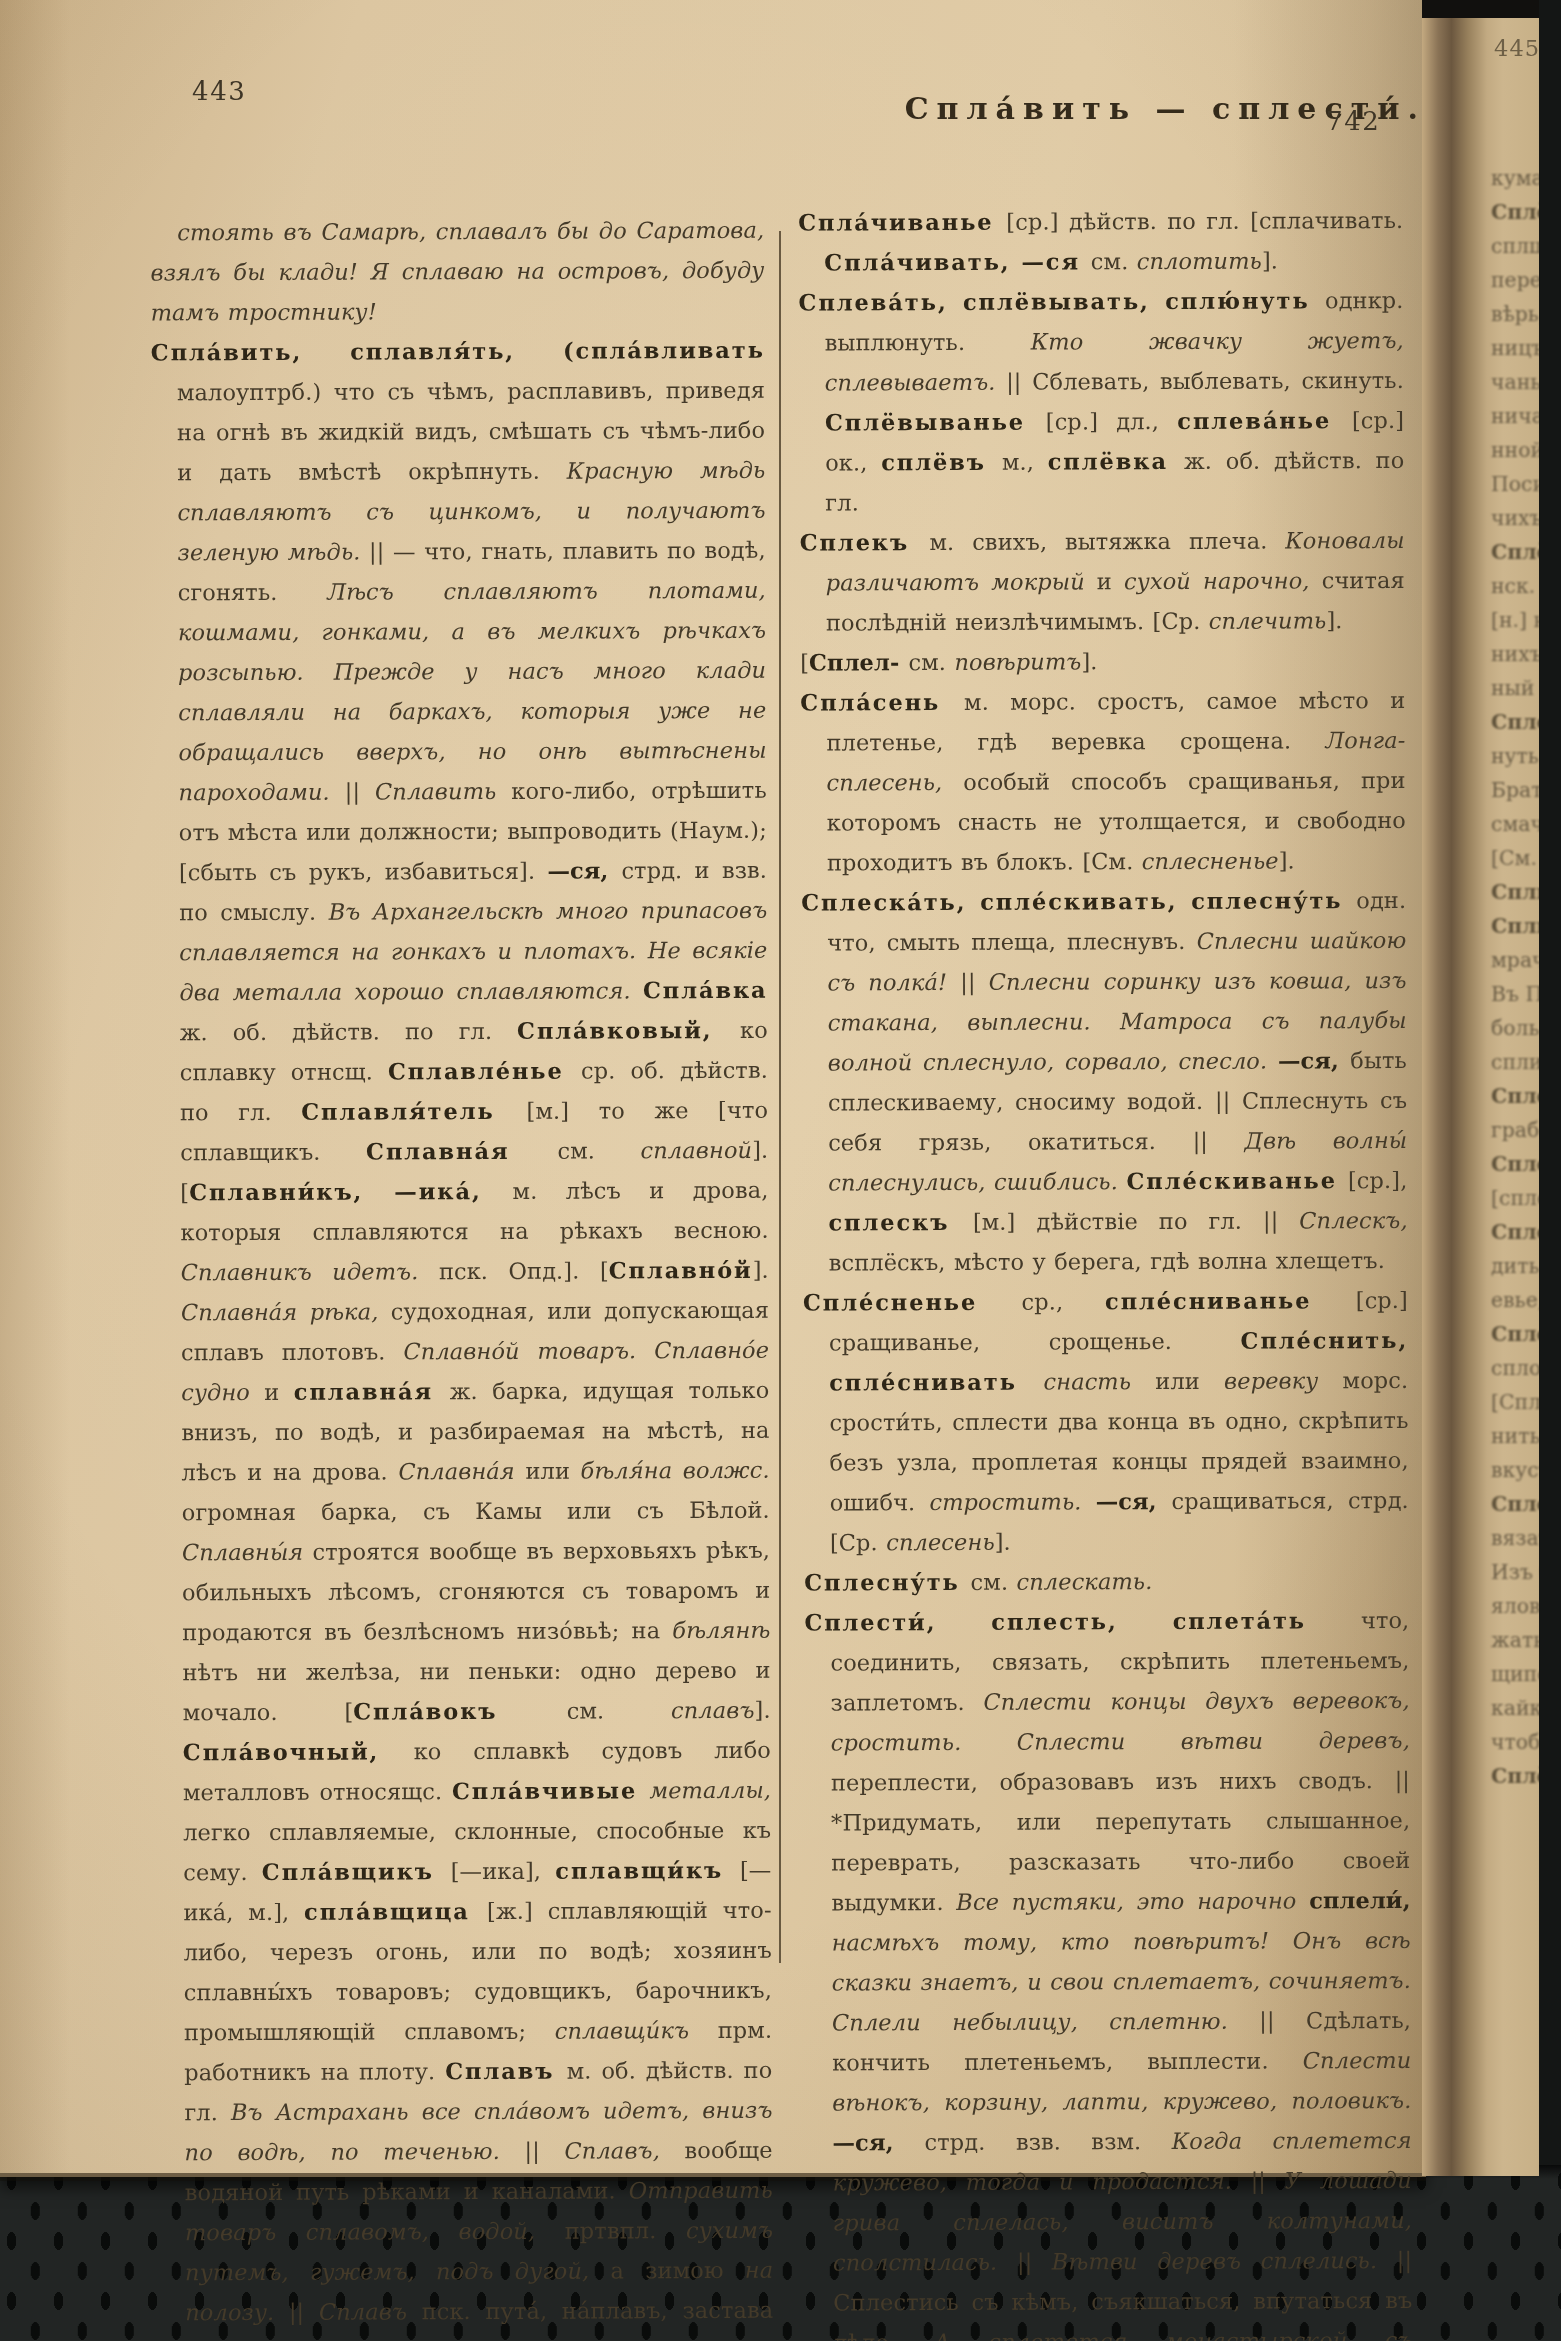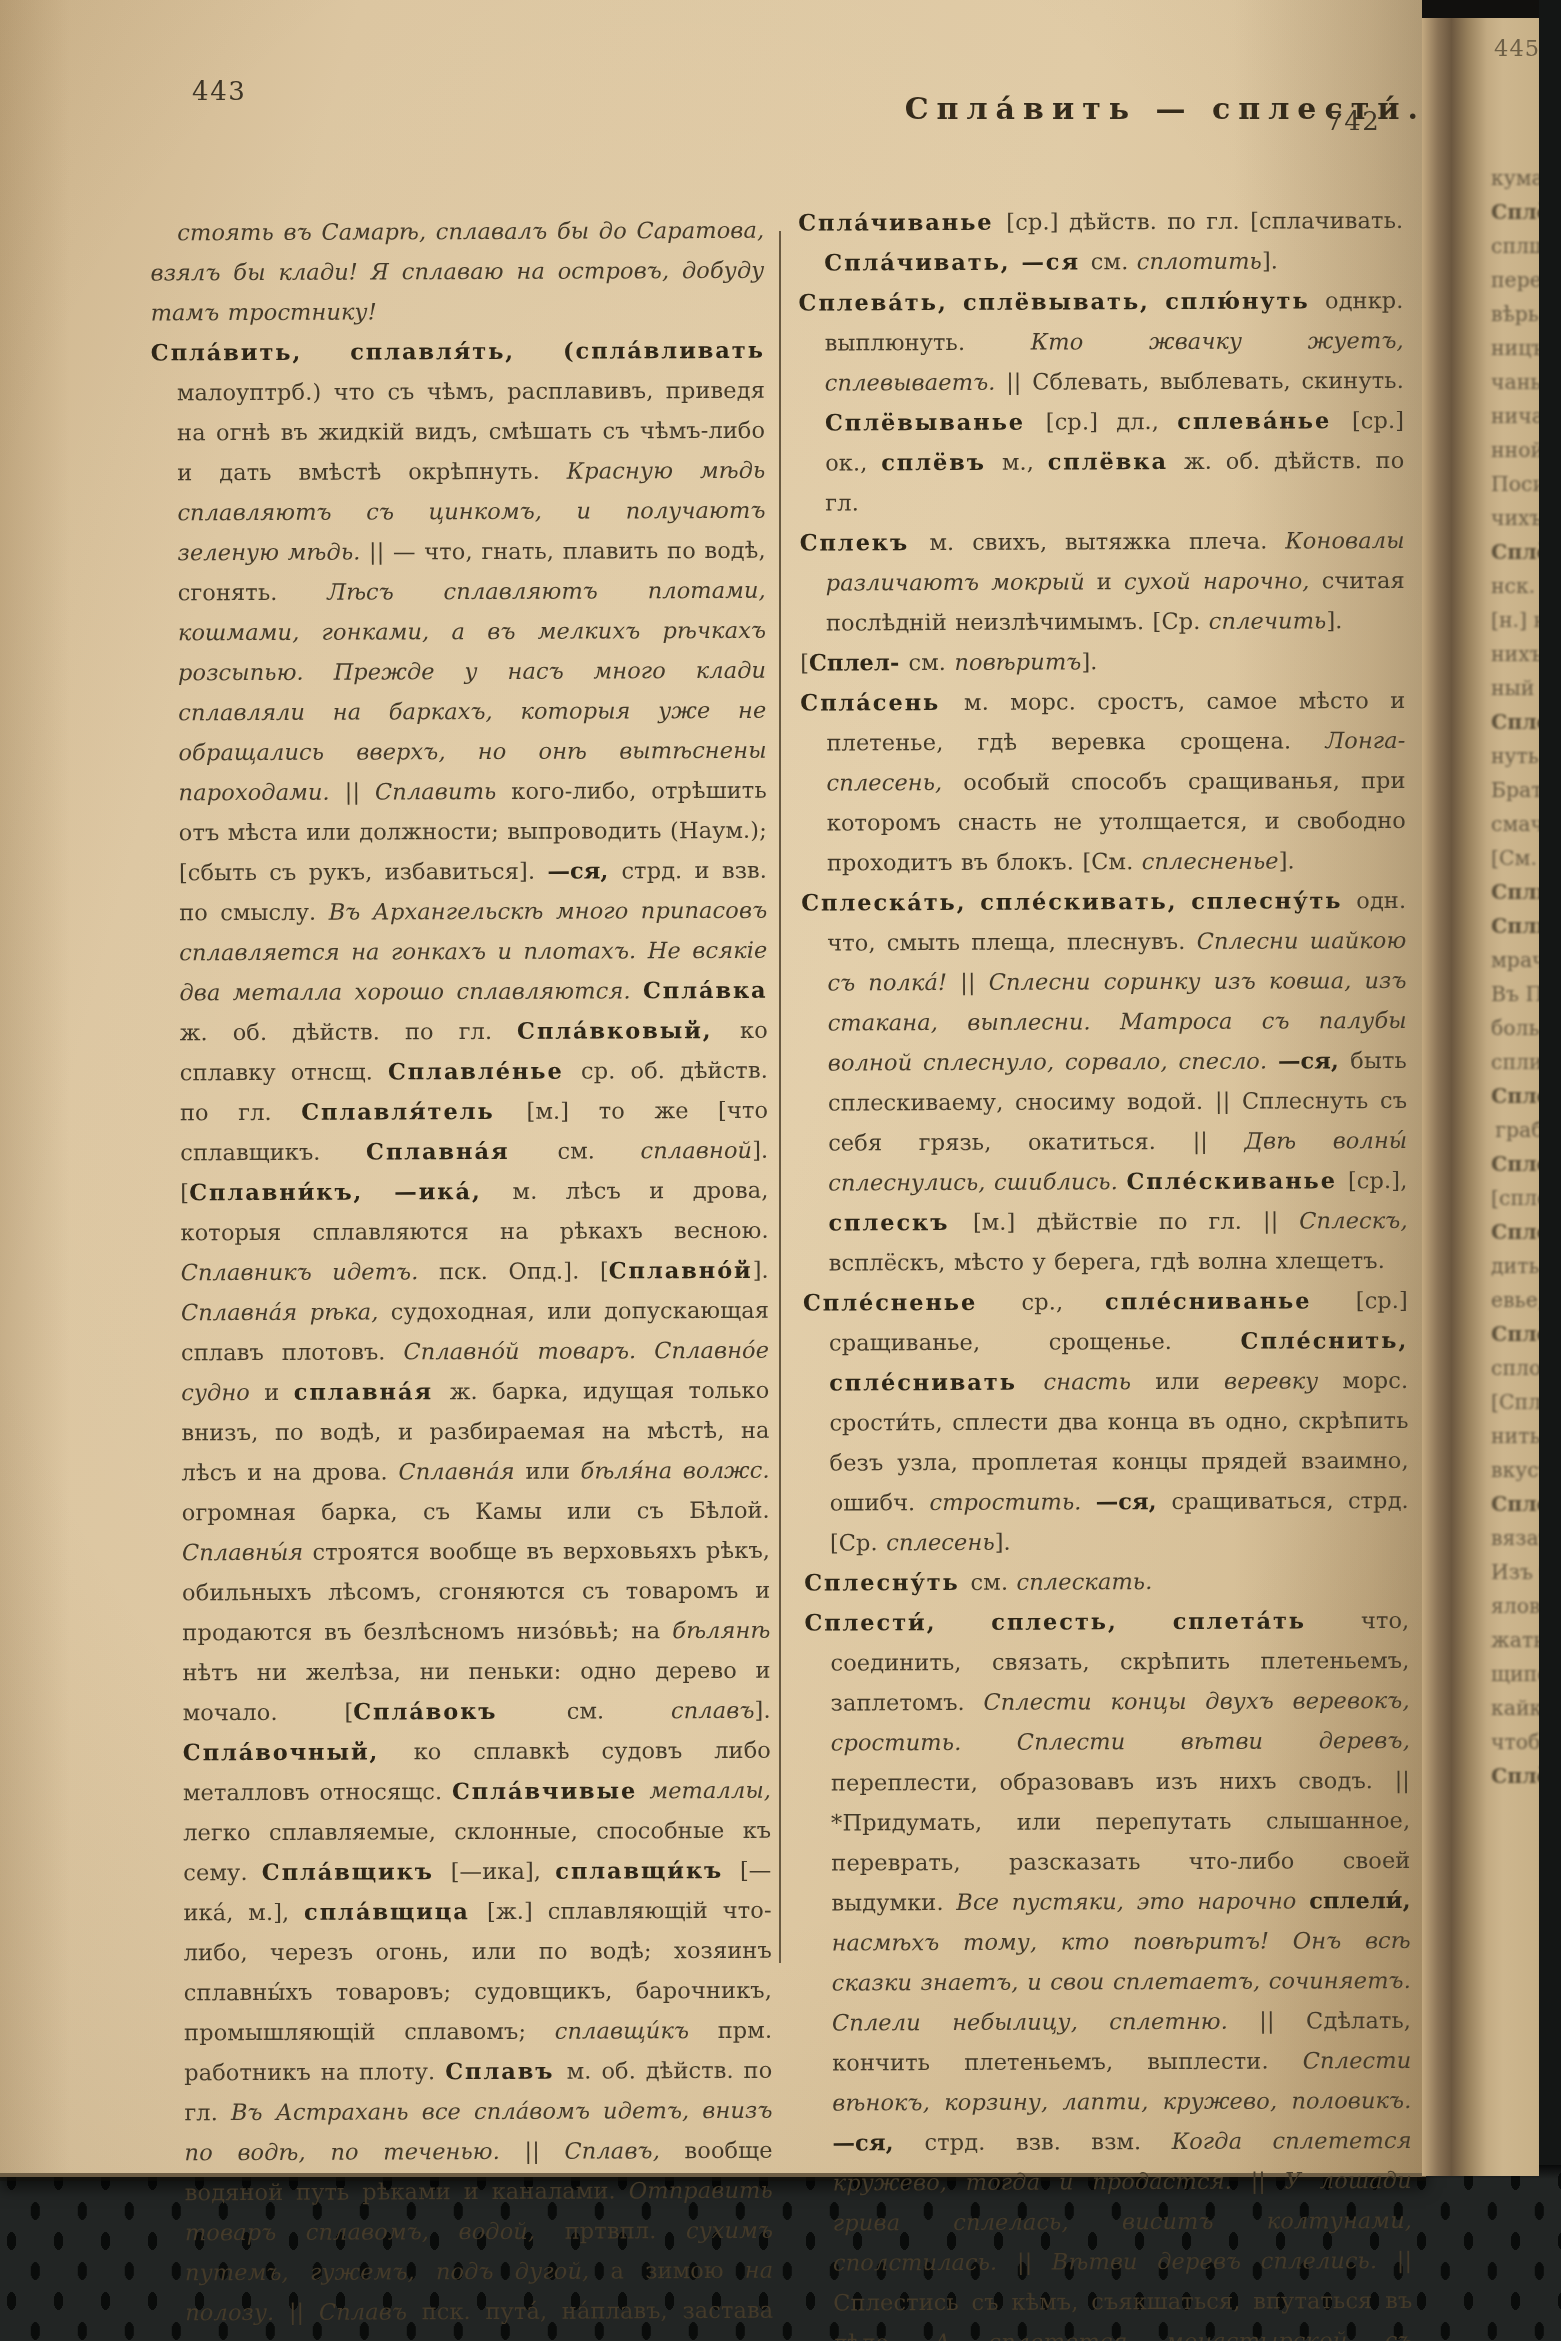--- a/index.html
+++ b/index.html
@@ -47,21 +47,21 @@
   .para.cont{padding-left:0;text-indent:1.2em;}
   .sn{font-style:normal;}
   .si{font-style:italic;}
   .sb{font-weight:bold;letter-spacing:.085em;color:#2e2617;}
   .sd{font-weight:bold;color:#2e2617;margin-top:47px;}
 
   
   .strip{position:absolute;left:1422px;top:0;width:117px;height:2176px;overflow:hidden;
         background:linear-gradient(90deg,#c3a980 0px,#8a7356 16px,#6b573f 29.5px,
           #97805c 46px,#c2aa82 65px,#cdb68e 81px,#c8b188 114px,#baa47c 129px,
-          #6e6049 135px,#3a332a 139px);text-align:right;}
+          #6e6049 135px,#3a332a 139px);}
   .strip::before{content:"";position:absolute;top:0;left:0;right:0;height:18px;
         background:#11100e;}
   .next-pn{position:absolute;left:72px;top:35px;font-size:22.5px;color:#6d5f46;
         filter:blur(0.7px);letter-spacing:1.1px;}
   .frags{position:absolute;left:69px;top:161px;width:71px;}
   .frag{font-size:20.4px;line-height:34px;color:#6b5d45;filter:blur(1.1px);
         white-space:nowrap;}
   .frag-b{font-weight:bold;color:#5e5139;}
 </style>
 </head>

